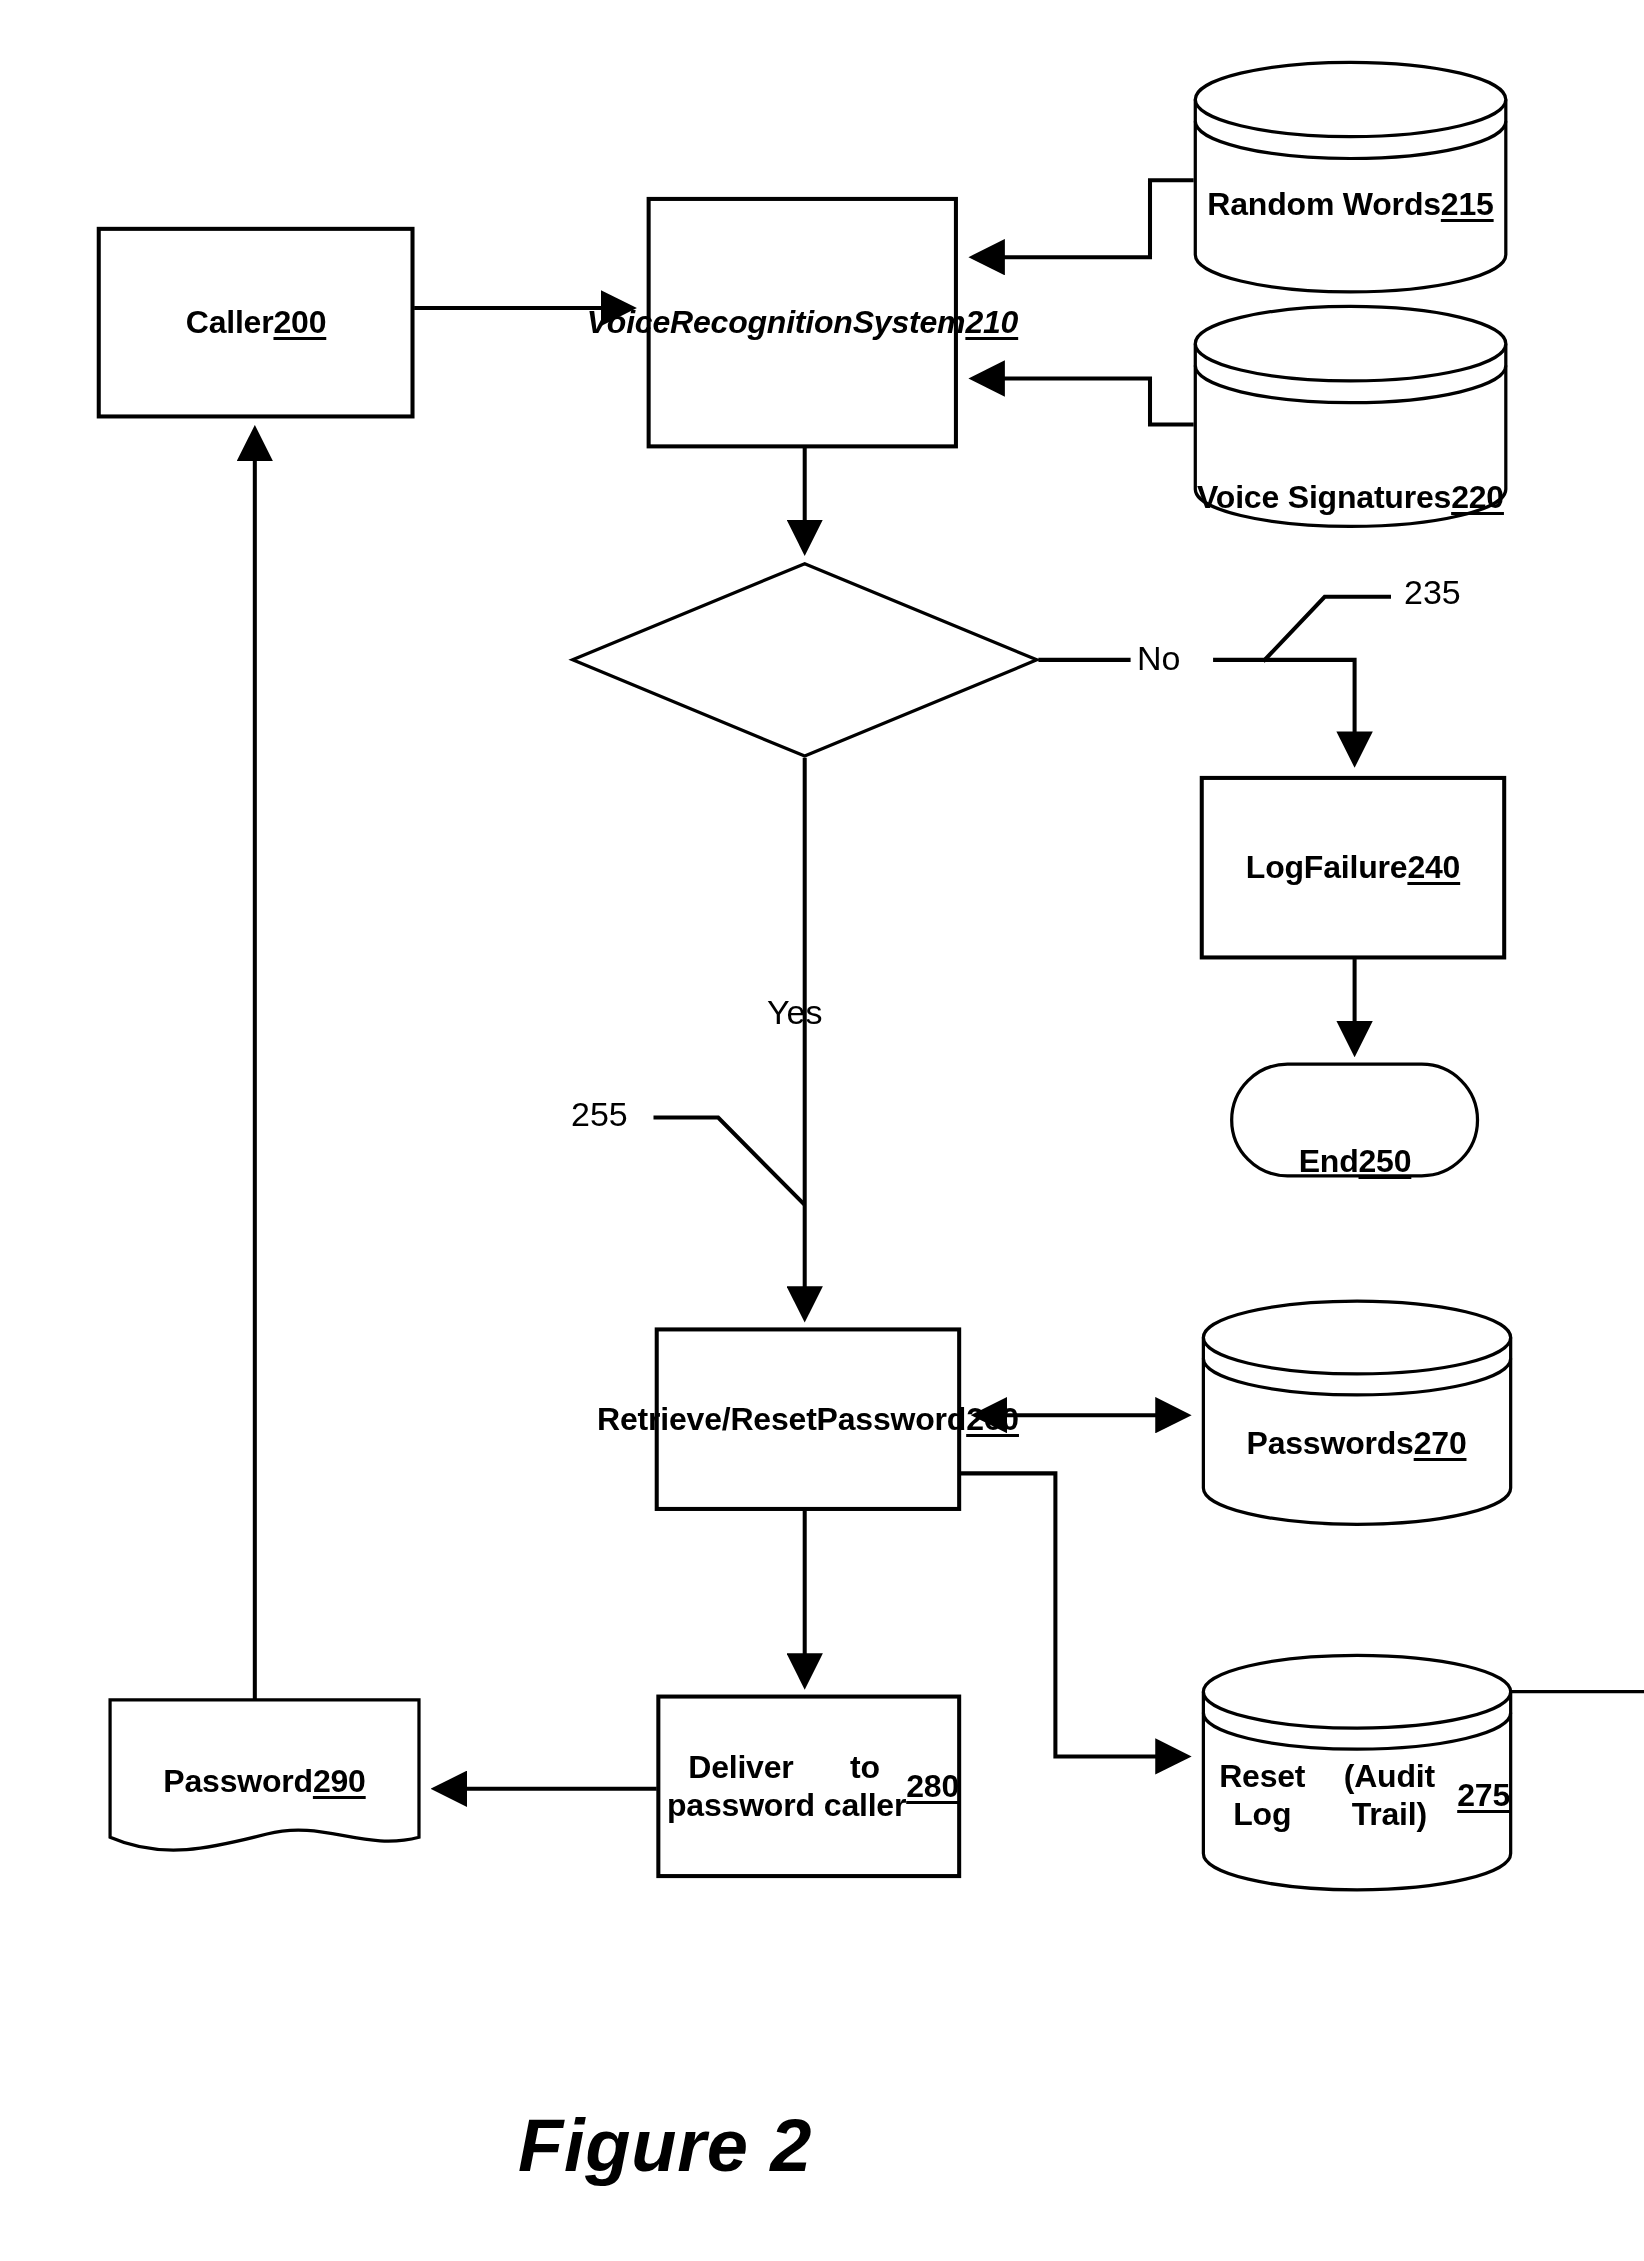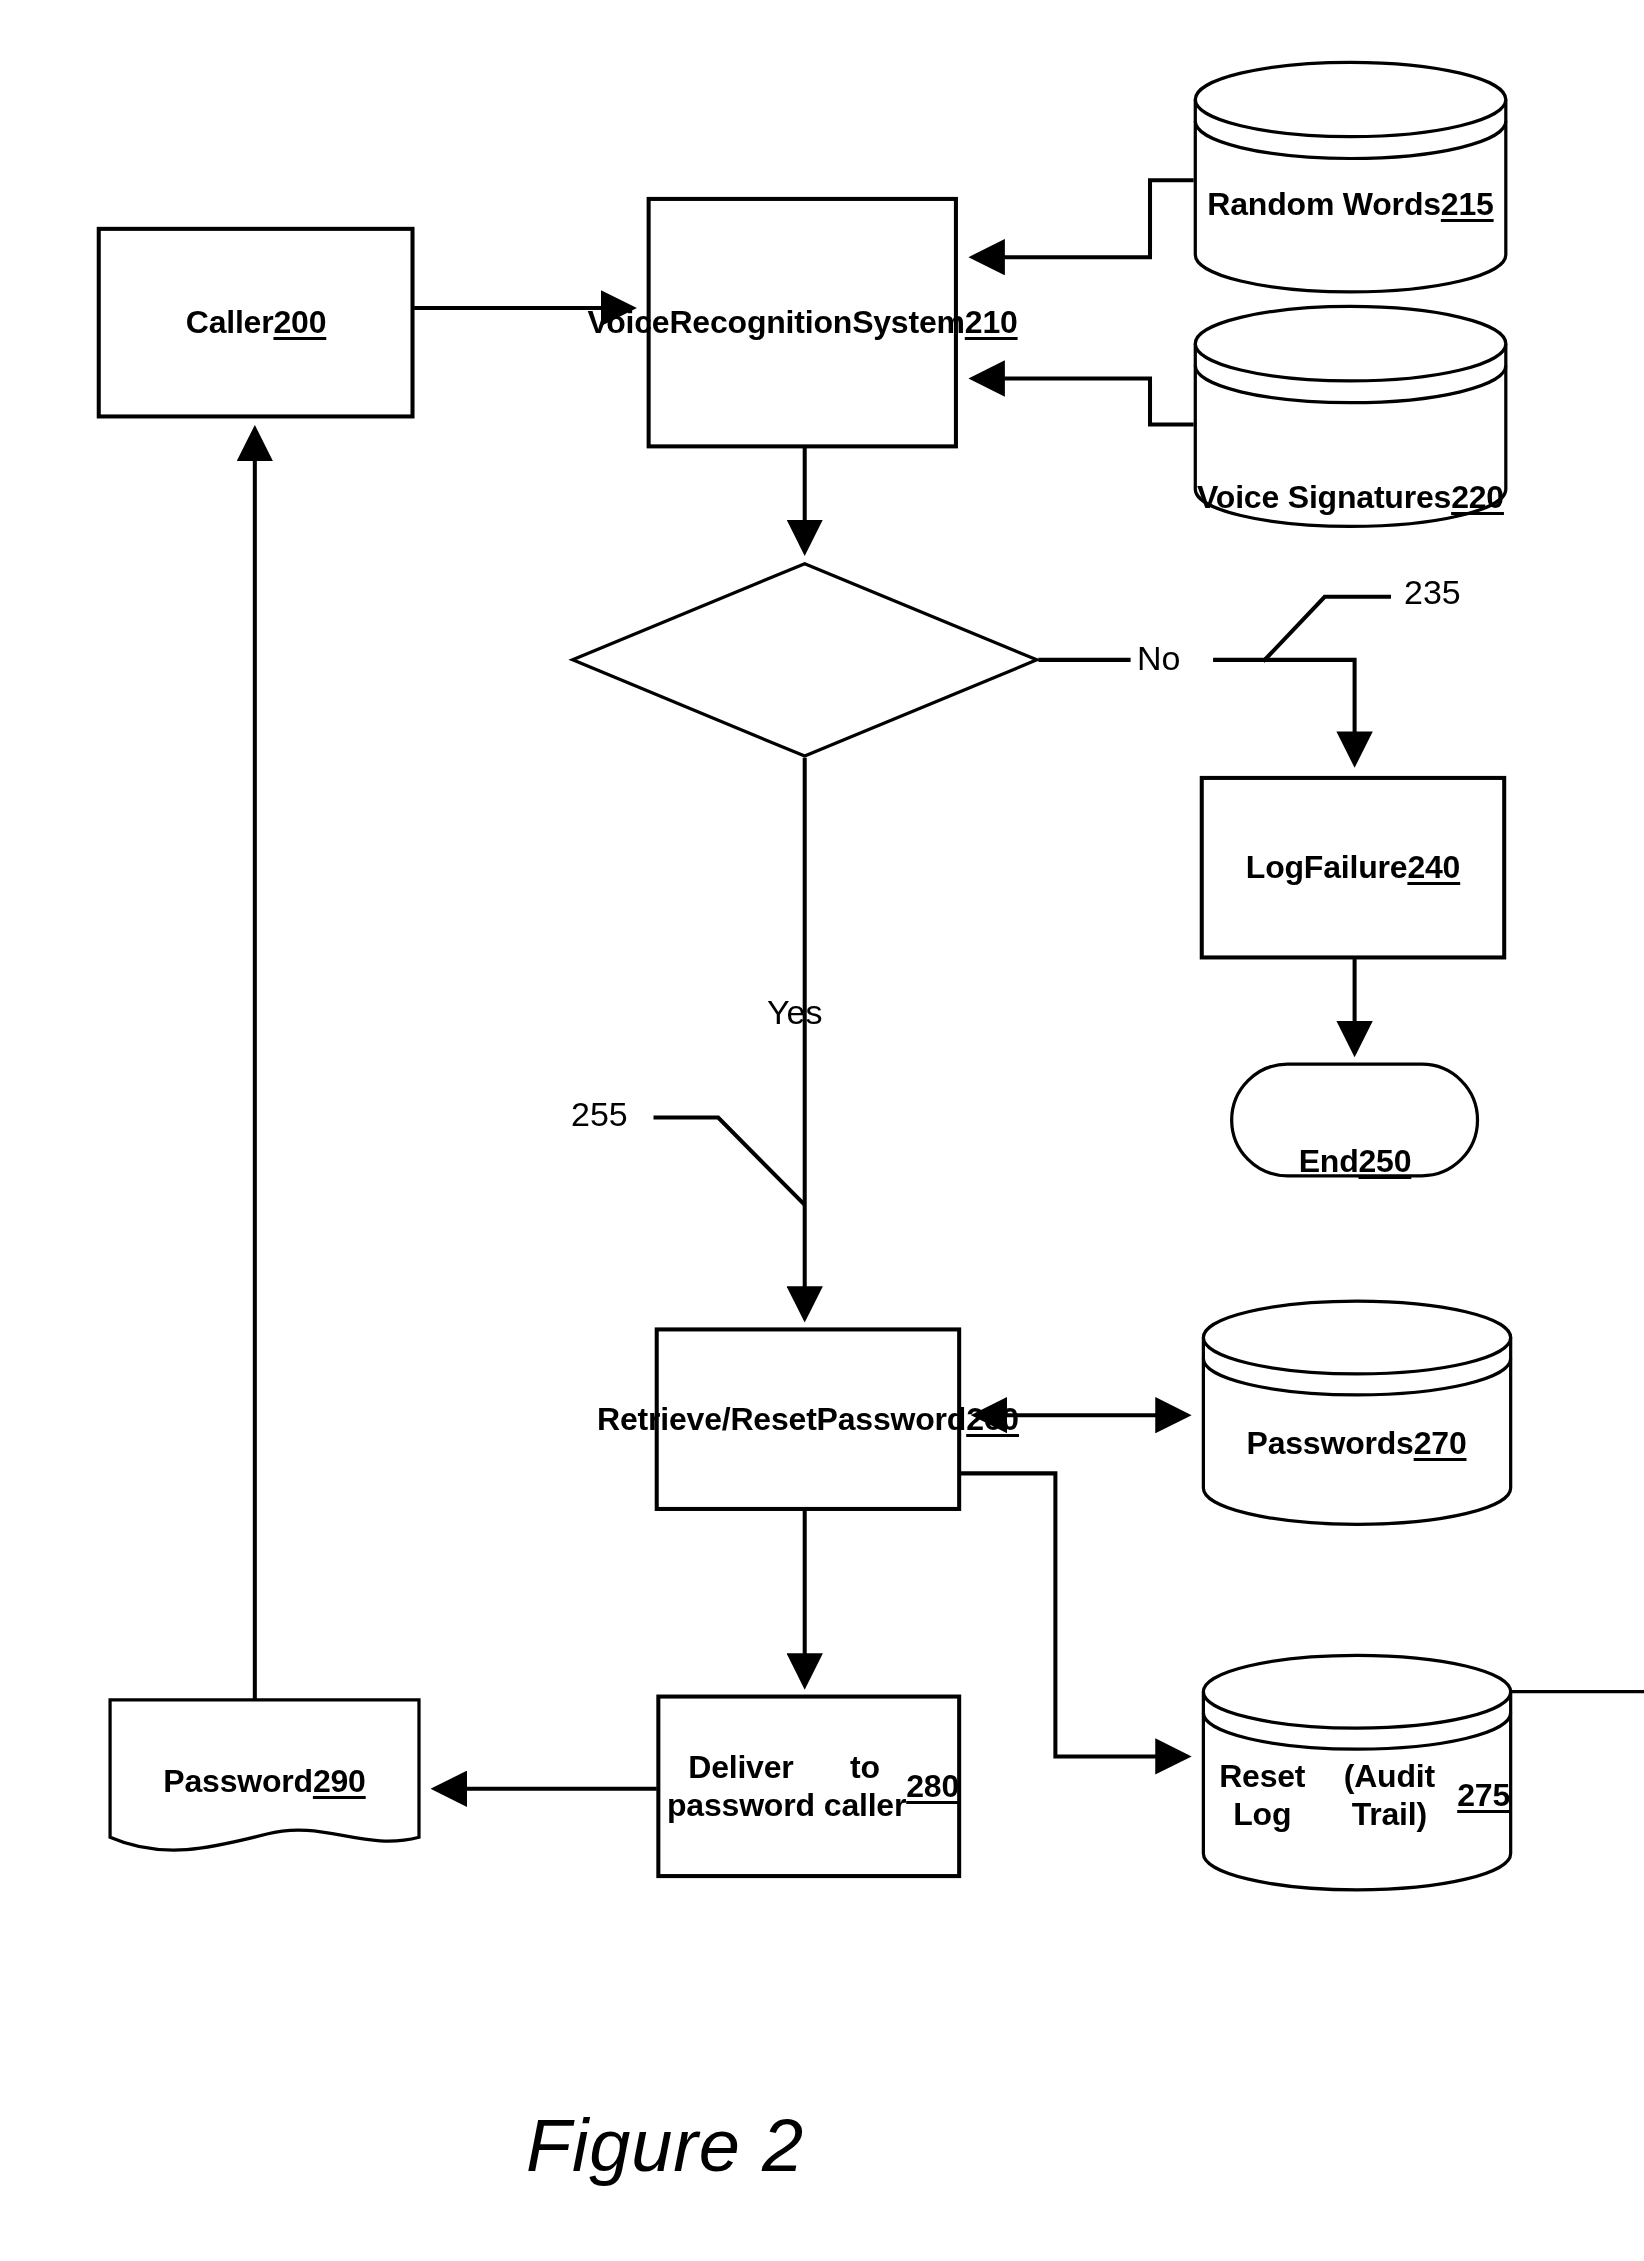--- a/index.html
+++ b/index.html
@@ -59,21 +59,21 @@
     white-space: nowrap;
   }
   #figure-caption {
     position: absolute;
     left: 0;
     top: 2103px;
     width: 1330px;
     text-align: center;
     font-family: "Liberation Sans", sans-serif;
     font-style: italic;
-    font-weight: normal;
+    font-weight: bold;
     font-size: 74px;
     letter-spacing: 0.8px;
   }
 </style>
 </head>
 <body>
 
 <div id="figure-root">
 
   <svg id="diagram-svg" viewBox="0 0 2034 2796">
@@ -185,21 +185,21 @@
       <path d="M 315 2102 L 315 533" marker-end="url(#arrow)"></path>
 
     </g>
   </svg>
 
   <div class="node-label" style="left:99px; top:229px; width:314px; height:188px;">
     <span>Caller</span>
     <span class="ref">200</span>
   </div>
 
-  <div class="node-label" style="left:649px; top:199px; width:307px; height:247px;">
+  <div class="node-label" style="left:649px; top:199px; width:307px; height:247px;font-style:italic;">
     <span>Voice</span>
     <span>Recognition</span>
     <span>System</span>
     <span class="ref">210</span>
   </div>
 
   <div class="node-label" style="left:1195px; top:136px; width:311px; height:137px;">
     <span>Random Words</span>
     <span class="ref">215</span>
   </div>

